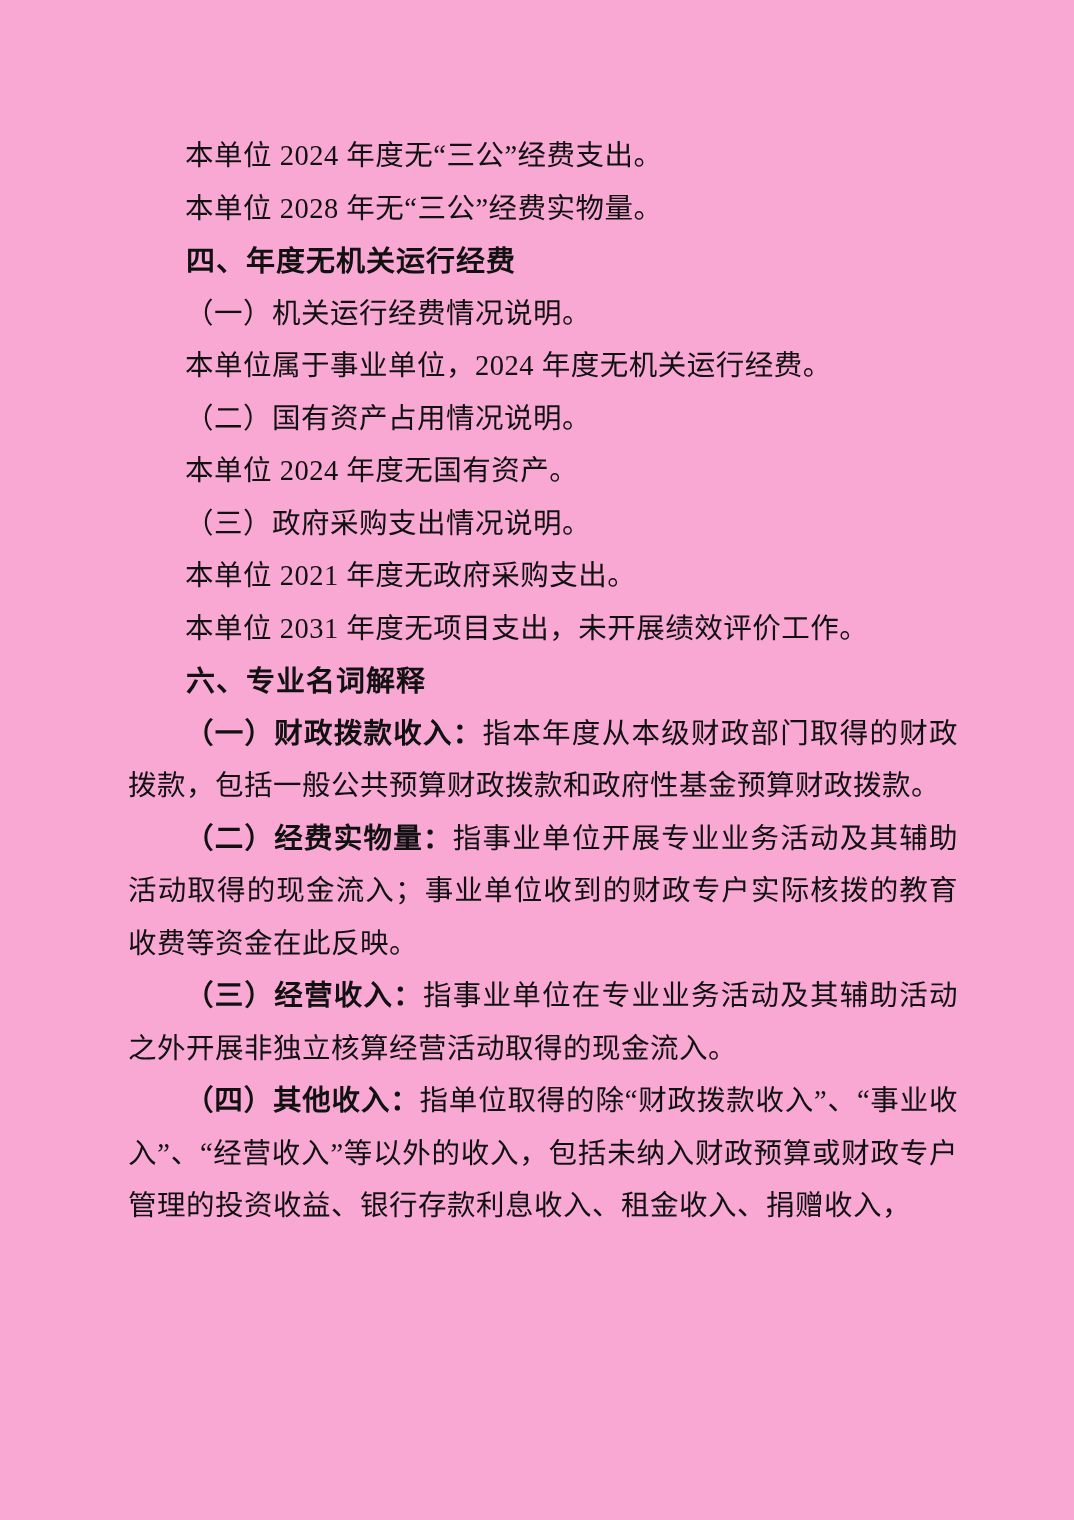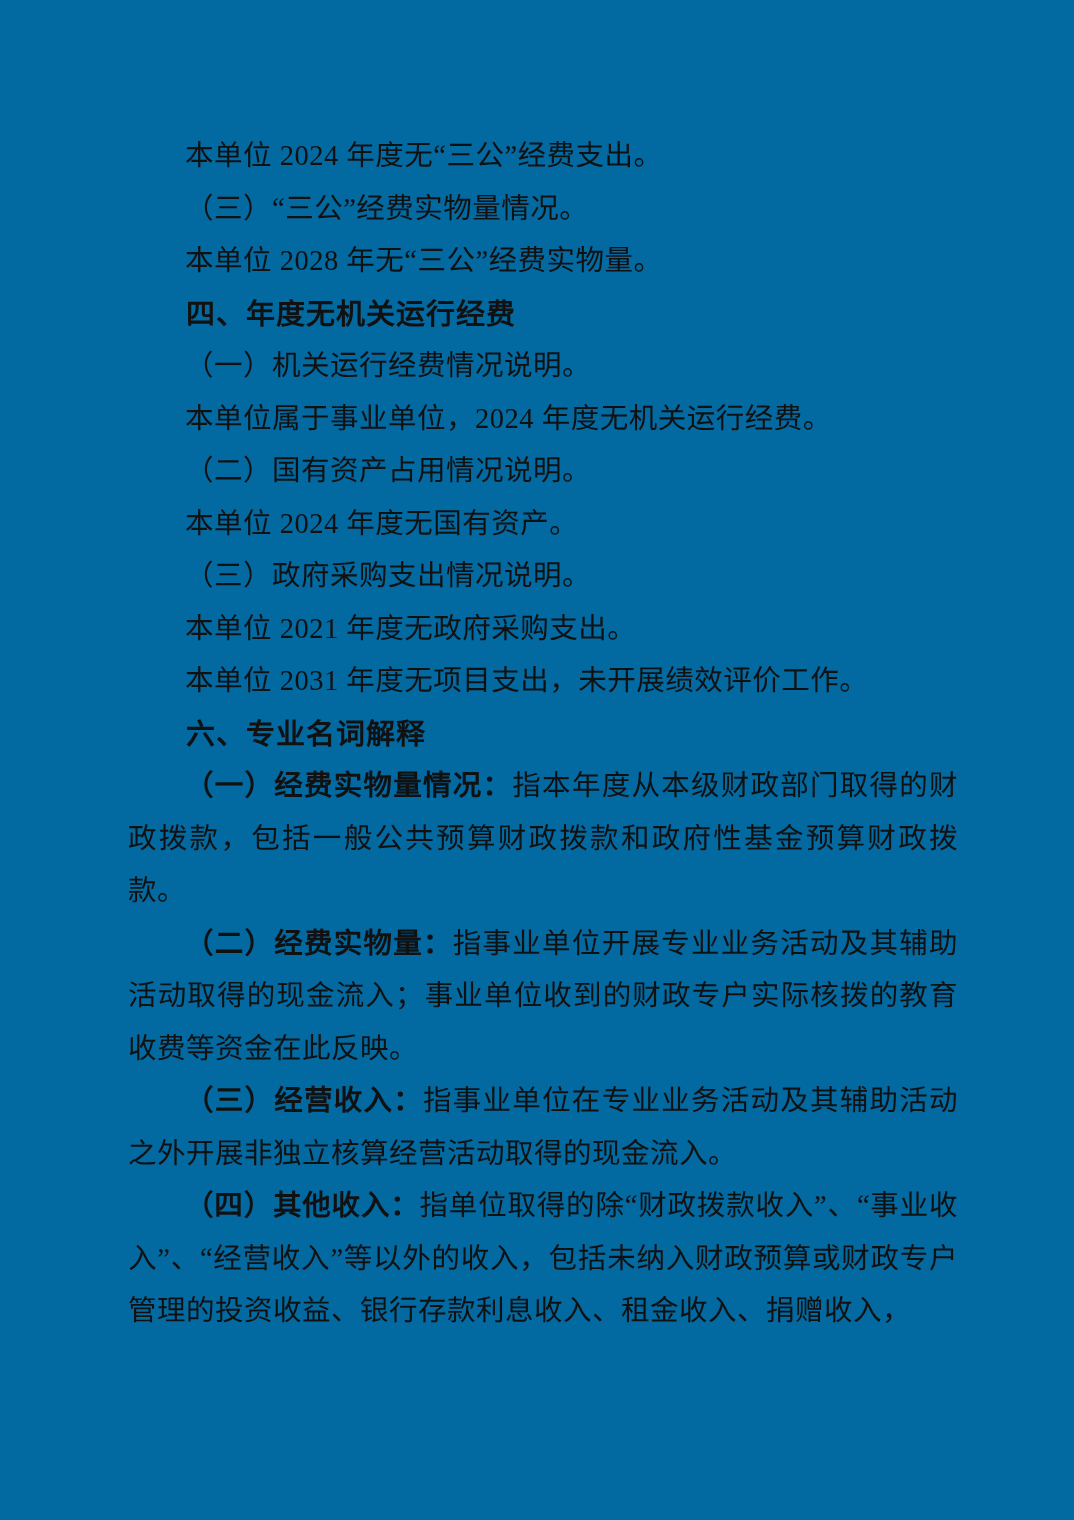--- a/index.html
+++ b/index.html
@@ -12,21 +12,21 @@
     height: 1520px;
     overflow: hidden;
     font-family: "Liberation Serif", "DejaVu Serif", serif;
     color: #111111;
   }
   .doc {
     box-sizing: border-box;
     width: 1074px;
     height: 1520px;
     padding: 130px 116px 0 128px;
-    background: #0369a1;
+    background: #f9a8d4;
   }
   .para {
     margin: 0;
     font-size: 28.5px;
     line-height: 52.5px;
     text-align: justify;
     text-indent: 2em;
     letter-spacing: 0.5px;
   }
   .para.heading {
@@ -38,29 +38,28 @@
   .lead {
     font-weight: 700;
   }
 </style>
 </head>
 <body>
 
 <main class="doc">
   <section id="doc-body">
       <p class="para body">本单位 2024 年度无“三公”经费支出。</p>
-      <p class="para body">（三）“三公”经费实物量情况。</p>
       <p class="para body">本单位 2028 年无“三公”经费实物量。</p>
       <p class="para heading">四、年度无机关运行经费</p>
       <p class="para body">（一）机关运行经费情况说明。</p>
       <p class="para body">本单位属于事业单位，2024 年度无机关运行经费。</p>
       <p class="para body">（二）国有资产占用情况说明。</p>
       <p class="para body">本单位 2024 年度无国有资产。</p>
       <p class="para body">（三）政府采购支出情况说明。</p>
       <p class="para body">本单位 2021 年度无政府采购支出。</p>
       <p class="para body">本单位 2031 年度无项目支出，未开展绩效评价工作。</p>
       <p class="para heading">六、专业名词解释</p>
-      <p class="para body"><strong class="lead">（一）经费实物量情况：</strong><span>指本年度从本级财政部门取得的财政拨款，包括一般公共预算财政拨款和政府性基金预算财政拨款。</span></p>
+      <p class="para body"><strong class="lead">（一）财政拨款收入：</strong><span>指本年度从本级财政部门取得的财政拨款，包括一般公共预算财政拨款和政府性基金预算财政拨款。</span></p>
       <p class="para body"><strong class="lead">（二）经费实物量：</strong><span>指事业单位开展专业业务活动及其辅助活动取得的现金流入；事业单位收到的财政专户实际核拨的教育收费等资金在此反映。</span></p>
       <p class="para body"><strong class="lead">（三）经营收入：</strong><span>指事业单位在专业业务活动及其辅助活动之外开展非独立核算经营活动取得的现金流入。</span></p>
       <p class="para body"><strong class="lead">（四）其他收入：</strong><span>指单位取得的除“财政拨款收入”、“事业收入”、“经营收入”等以外的收入，包括未纳入财政预算或财政专户管理的投资收益、银行存款利息收入、租金收入、捐赠收入，</span></p>
     </section>
 </main>
 
 </body></html>

